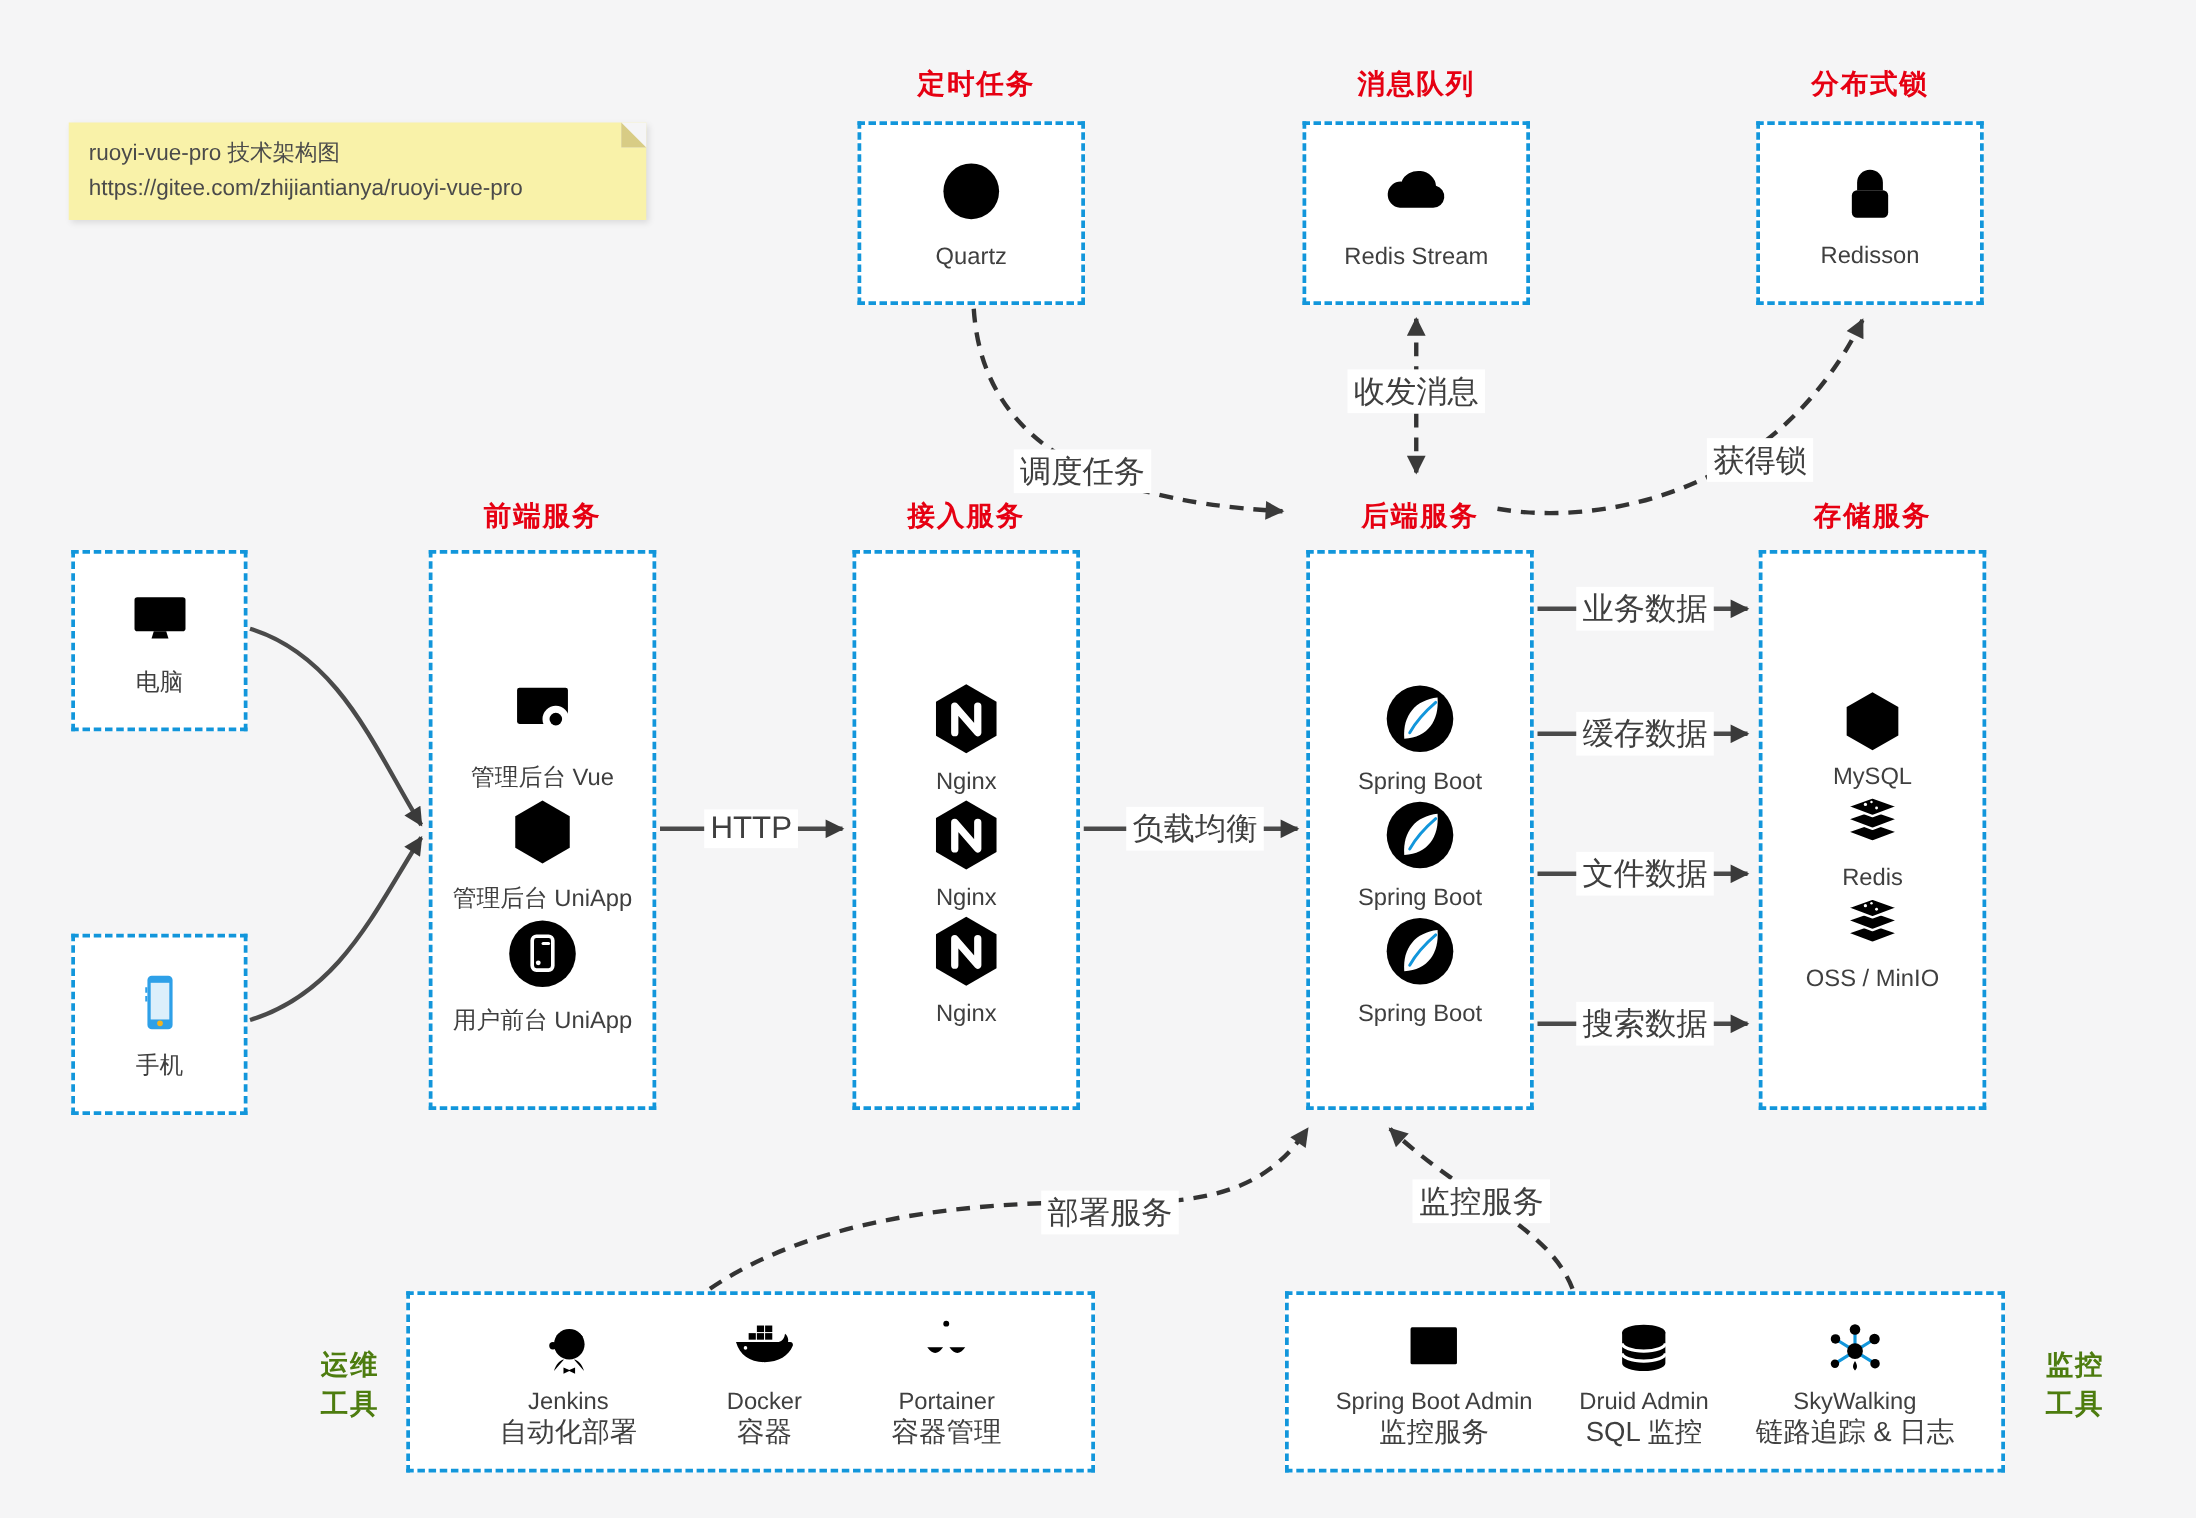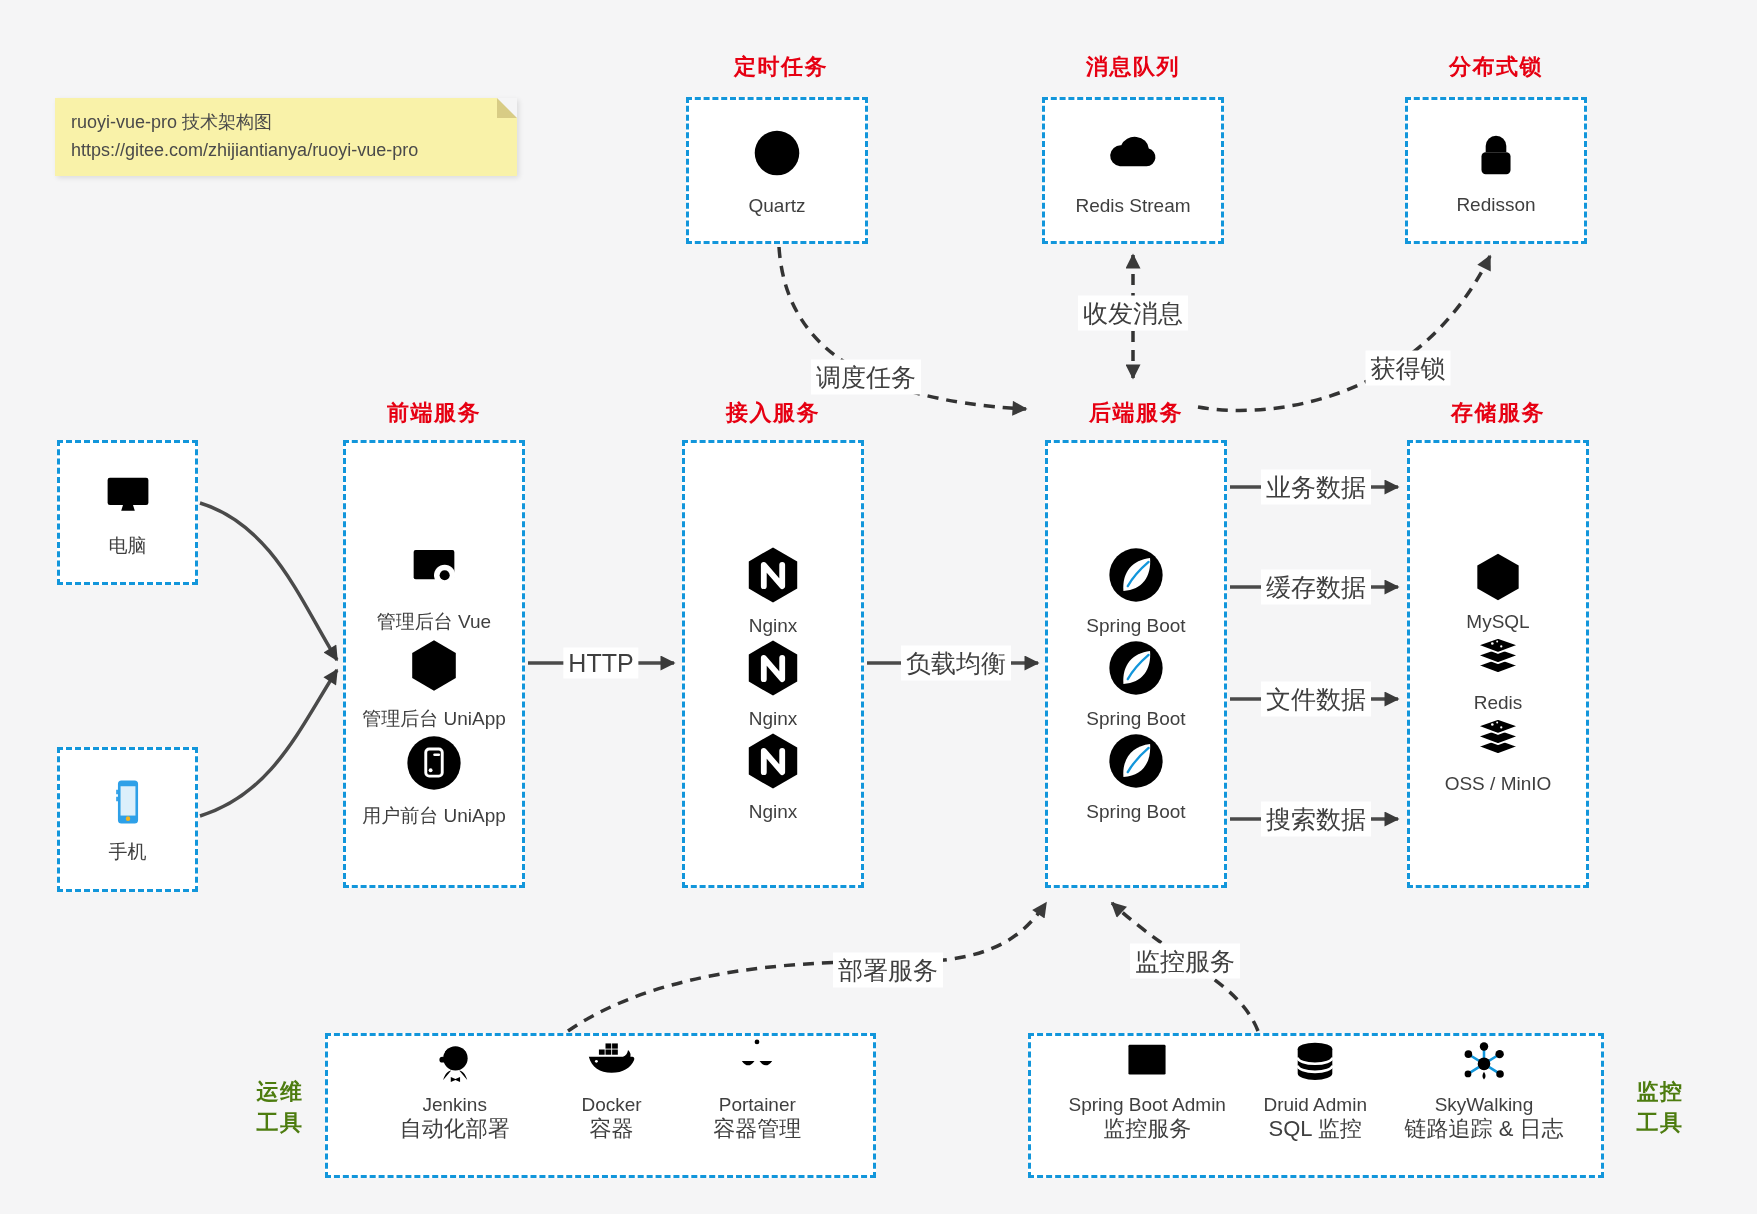--- a/index.html
+++ b/index.html
@@ -6,21 +6,21 @@
   .canvas{position:relative;width:1757px;height:1214px;overflow:hidden;background:#f5f5f6;}
   .wires{position:absolute;left:0;top:0;}
   .dash-box{position:absolute;background:#fff;border:3px dashed #1296db;box-sizing:border-box;}
   .red-title{position:absolute;width:182px;text-align:center;font-size:22px;font-weight:bold;color:#e60012;letter-spacing:1.5px;white-space:nowrap;}
   .svc-col{display:flex;flex-direction:column;align-items:center;justify-content:center;}
   .one-item{justify-content:center;}
   .svc-item{display:flex;flex-direction:column;align-items:center;gap:9px;}
   .svc-label{font-size:19px;color:#3f3f3f;white-space:nowrap;}
   .edge-label{position:absolute;transform:translate(-50%,-50%);background:#fff;padding:1px 5px;font-size:25px;color:#3f3f3f;white-space:nowrap;z-index:3;}
   .side-title{position:absolute;width:84px;text-align:center;font-size:22px;font-weight:bold;color:#4d7c0f;line-height:31px;letter-spacing:1.5px;}
-  .tool-row{display:flex;flex-direction:row;align-items:flex-start;justify-content:space-evenly;}
+  .tool-row{display:flex;flex-direction:row;align-items:center;justify-content:space-evenly;}
   .tool-item{display:flex;flex-direction:column;align-items:center;gap:3px;text-align:center;}
   .tool-name{font-size:19px;line-height:24px;white-space:nowrap;}
   .tool-desc{font-size:22px;line-height:24px;white-space:nowrap;}
   .note{position:absolute;left:55px;top:98px;width:430px;background:#f9f2a9;padding:10px 16px 12px 16px;font-size:18px;line-height:28px;color:#4a4a4a;box-shadow:2px 2px 5px rgba(0,0,0,0.10);}
   .note::after{content:"";position:absolute;top:0;right:0;width:0;height:0;border-top:20px solid #f5f5f6;border-left:20px solid #d8cc85;}
   .icn{display:block;}
 </style>
 </head>
 <body>
 

